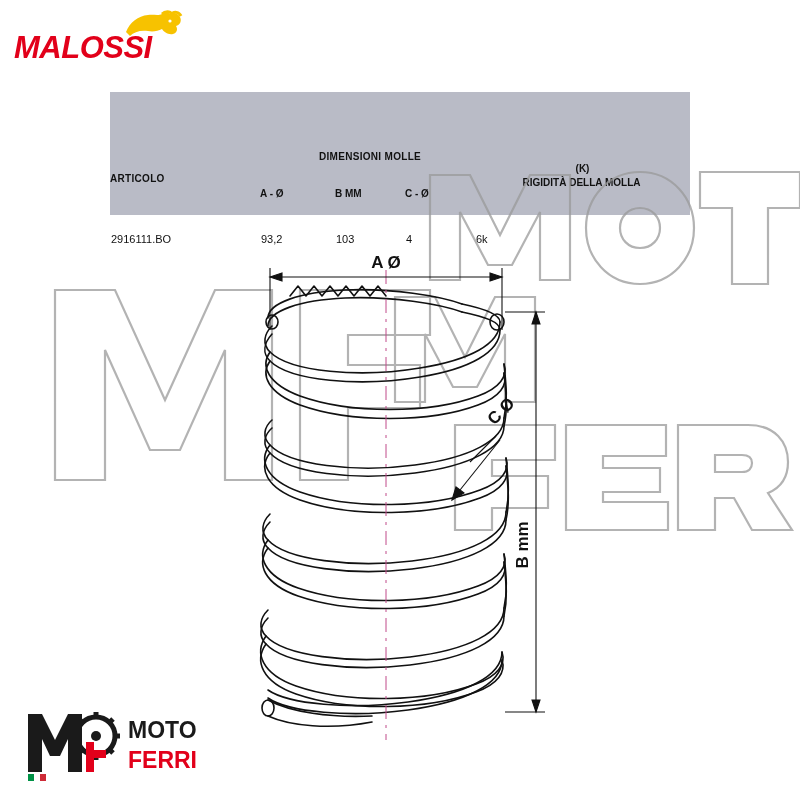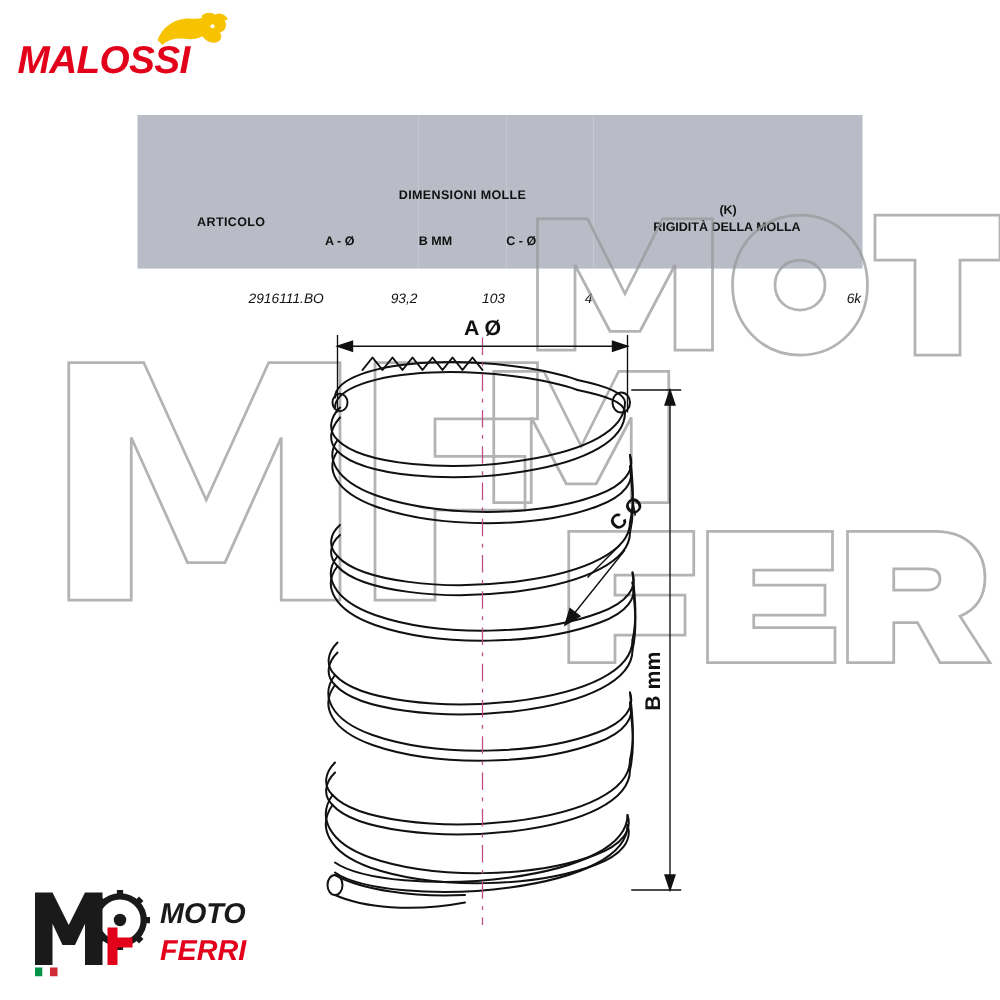--- a/index.html
+++ b/index.html
@@ -78,21 +78,20 @@
     text-align: center;
     font-weight: bold;
     font-size: 10px;
     letter-spacing: 0.3px;
   }
   .lbl-articolo {
     position: absolute;
     top: 38px;
     left: 0;
     right: 0;
-    text-align: center;
     font-weight: bold;
     font-size: 10px;
     letter-spacing: 0.3px;
   }
   .sub-label {
     position: absolute;
     bottom: 16px;
     left: 0;
     right: 0;
     text-align: left;
@@ -113,26 +112,25 @@
     top: 42px;
     left: 0;
     right: 2px;
     text-align: center;
     font-weight: bold;
     font-size: 10px;
   }
   .spec-table .data-row td {
     background: #ffffff;
     height: 46px;
-    text-align: right;
+    text-align: left;
     vertical-align: middle;
     font-size: 11px;
     color: #111;
     border: none;
-    font-style: italic;
   }
 
   
   .watermark {
     position: absolute;
     left: 0;
     top: 150px;
     width: 800px;
     height: 560px;
     pointer-events: none;
@@ -153,21 +151,20 @@
     fill: #111;
   }
 
   
   .mf-logo {
     position: absolute;
     left: 20px;
     bottom: 18px;
     width: 200px;
     height: 76px;
-    font-style: italic;
   }
 </style>
 </head>
 <body>
 
 <div class="page">
 
   <div class="malossi-logo">
     <svg class="malossi-bull" viewBox="0 0 70 30">
       <path d="M6 22 C10 12 18 6 28 5 C33 4 38 6 42 4 C45 2 48 2 50 4 C53 2 58 3 60 7 C62 11 60 15 56 16 C58 19 57 23 53 24 C48 25 44 22 42 19 C38 21 33 22 28 21 C20 20 14 22 10 26 Z" fill="#f7c200"></path>

